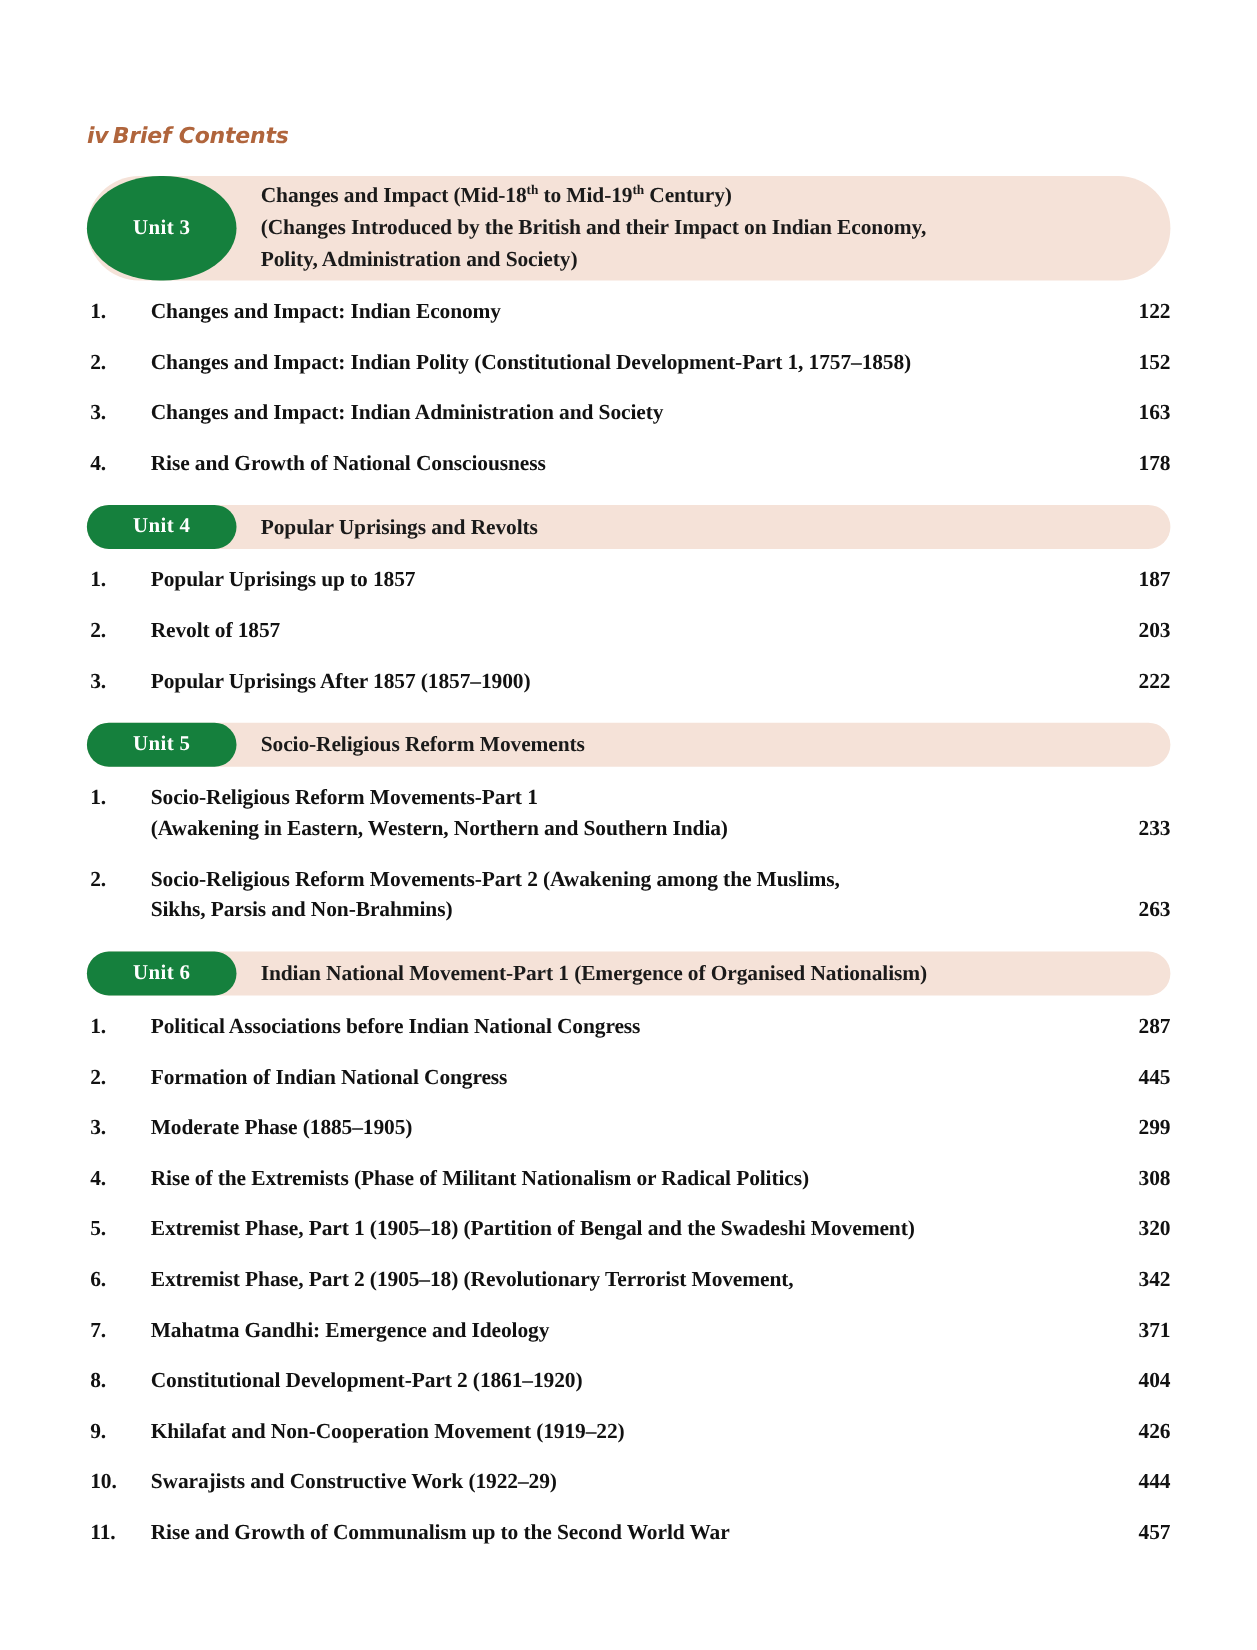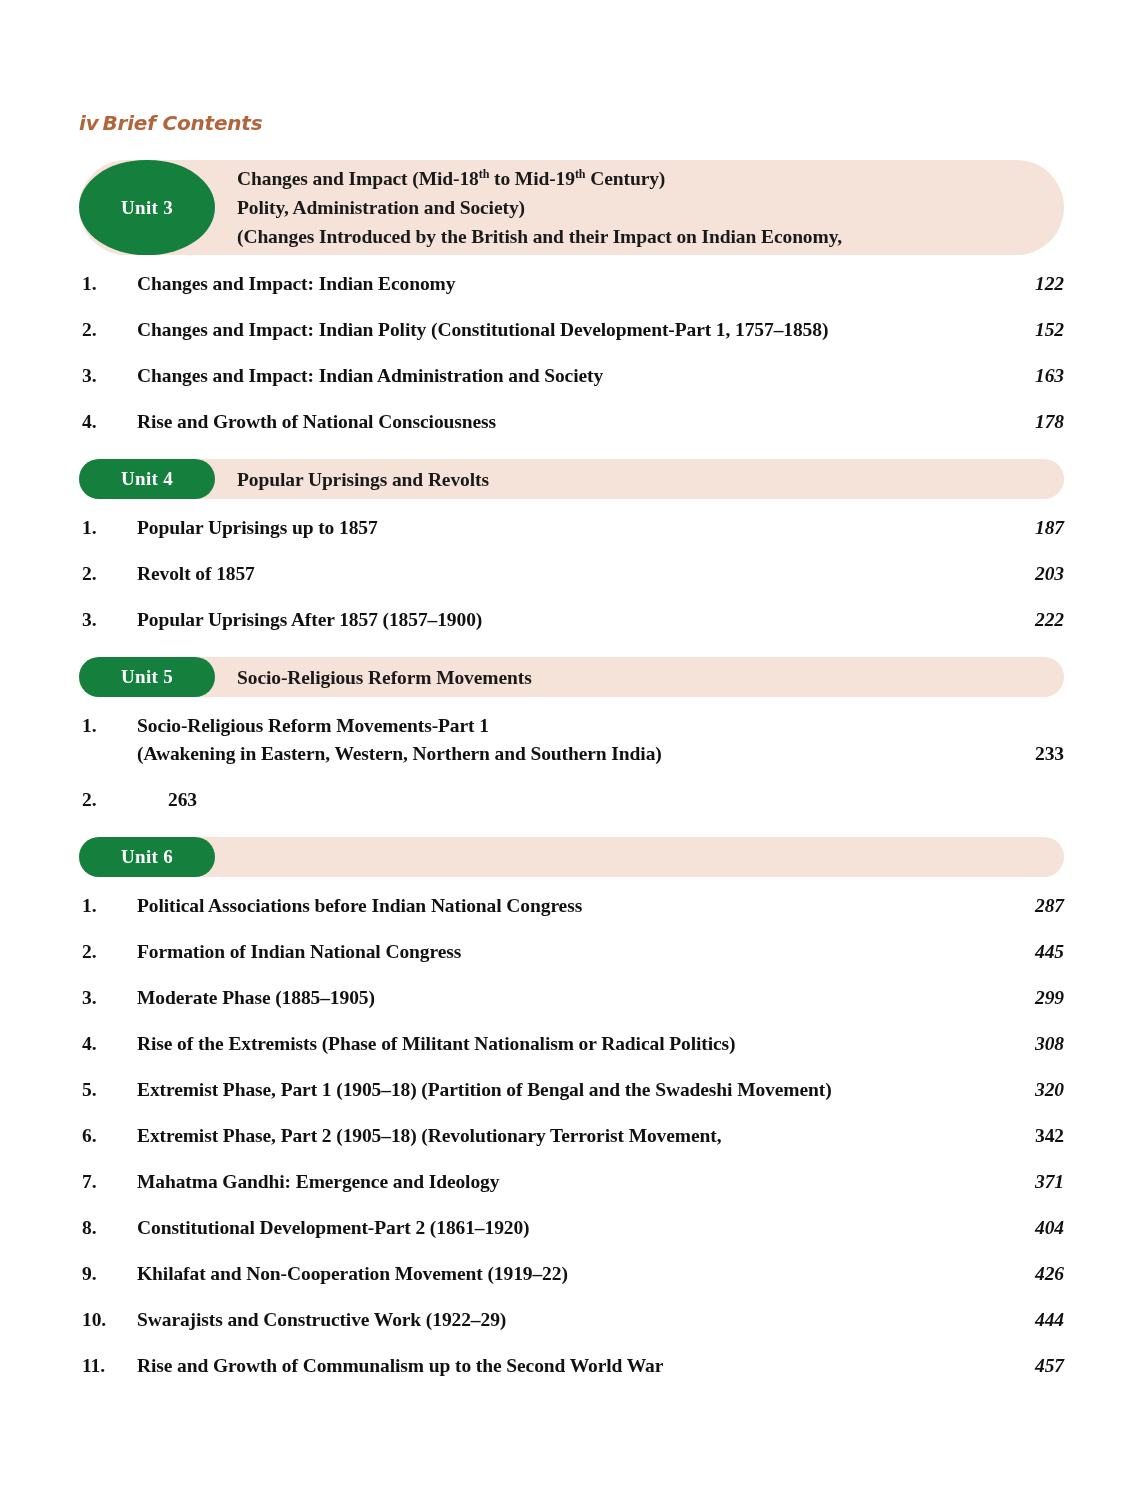--- a/index.html
+++ b/index.html
@@ -137,21 +137,20 @@
   }
   .entry-title .tline { display: block; }
   .entry-page {
     flex: 0 0 auto;
     width: 60px;
     text-align: right;
     align-self: flex-end;
   }
   .entry.single .entry-page {
     align-self: flex-start;
-    font-style: italic;
   }
 
   
   .unit-group { margin-bottom: 14px; }
   .unit-group .entries { margin-top: 2px; }
 </style>
 </head>
 <body>
 
 <div class="page">
@@ -160,22 +159,22 @@
     <span class="folio">iv</span><span>Brief Contents</span>
   </div>
 
   <div class="content">
     <div id="units-host">
         <div class="unit-group">
           <div class="unit-banner tall">
             <div class="unit-badge">Unit 3</div>
             <div class="unit-title">
               <span class="tline">Changes and Impact (Mid-18<sup>th</sup> to Mid-19<sup>th</sup> Century)</span>
+              <span class="tline">(Changes Introduced by the British and their Impact on Indian Economy,</span>
               <span class="tline">Polity, Administration and Society)</span>
-              <span class="tline">(Changes Introduced by the British and their Impact on Indian Economy,</span>
             </div>
           </div>
           <ul class="entries">
             <li class="entry single">
               <span class="entry-num">1.</span>
               <span class="entry-title">
                 <span class="tline">Changes and Impact: Indian Economy</span>
               </span>
               <span class="entry-page">122</span>
             </li>
@@ -244,27 +243,34 @@
             <li class="entry">
               <span class="entry-num">1.</span>
               <span class="entry-title">
                 <span class="tline">Socio-Religious Reform Movements-Part 1</span>
                 <span class="tline">(Awakening in Eastern, Western, Northern and Southern India)</span>
               </span>
               <span class="entry-page">233</span>
             </li>
             <li class="entry">
               <span class="entry-num">2.</span>
+              <span class="entry-title">
+                <span class="tline">Socio-Religious Reform Movements-Part 2 (Awakening among the Muslims,</span>
+                <span class="tline">Sikhs, Parsis and Non-Brahmins)</span>
+              </span>
               <span class="entry-page">263</span>
             </li>
           </ul>
         </div>
         <div class="unit-group">
           <div class="unit-banner">
             <div class="unit-badge">Unit 6</div>
+            <div class="unit-title">
+              <span class="tline">Indian National Movement-Part 1 (Emergence of Organised Nationalism)</span>
+            </div>
           </div>
           <ul class="entries">
             <li class="entry single">
               <span class="entry-num">1.</span>
               <span class="entry-title">
                 <span class="tline">Political Associations before Indian National Congress</span>
               </span>
               <span class="entry-page">287</span>
             </li>
             <li class="entry single">

